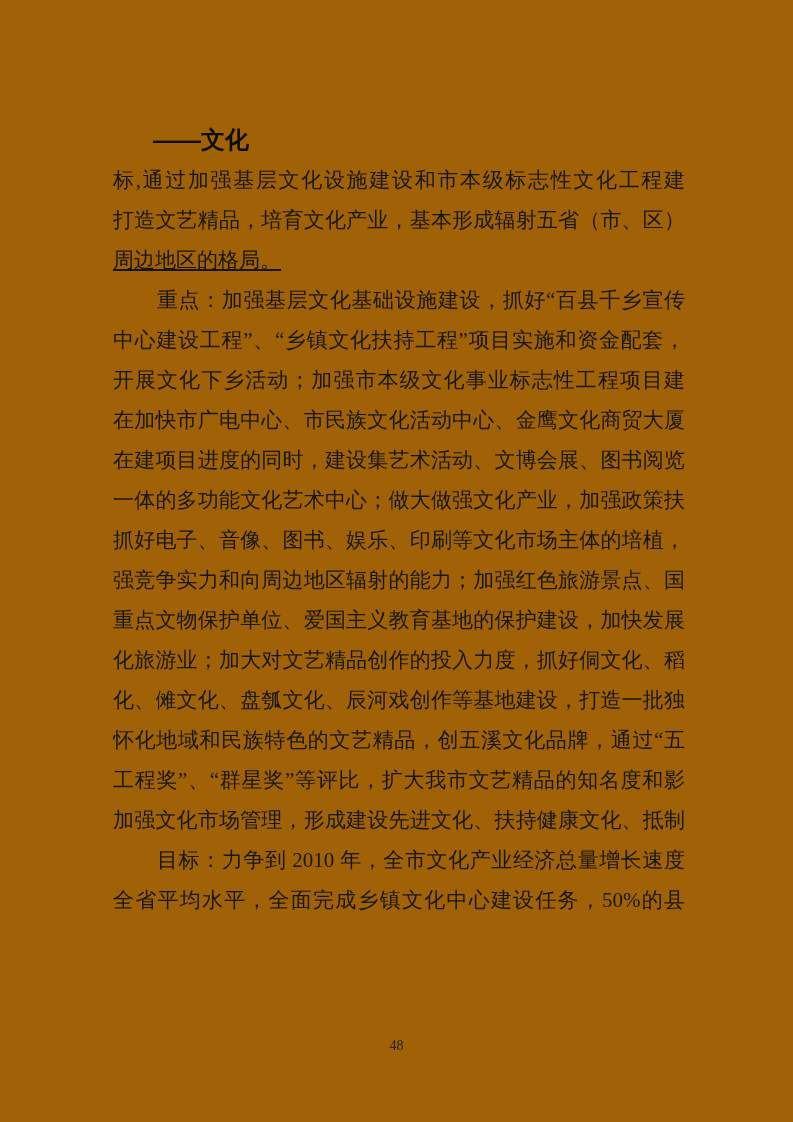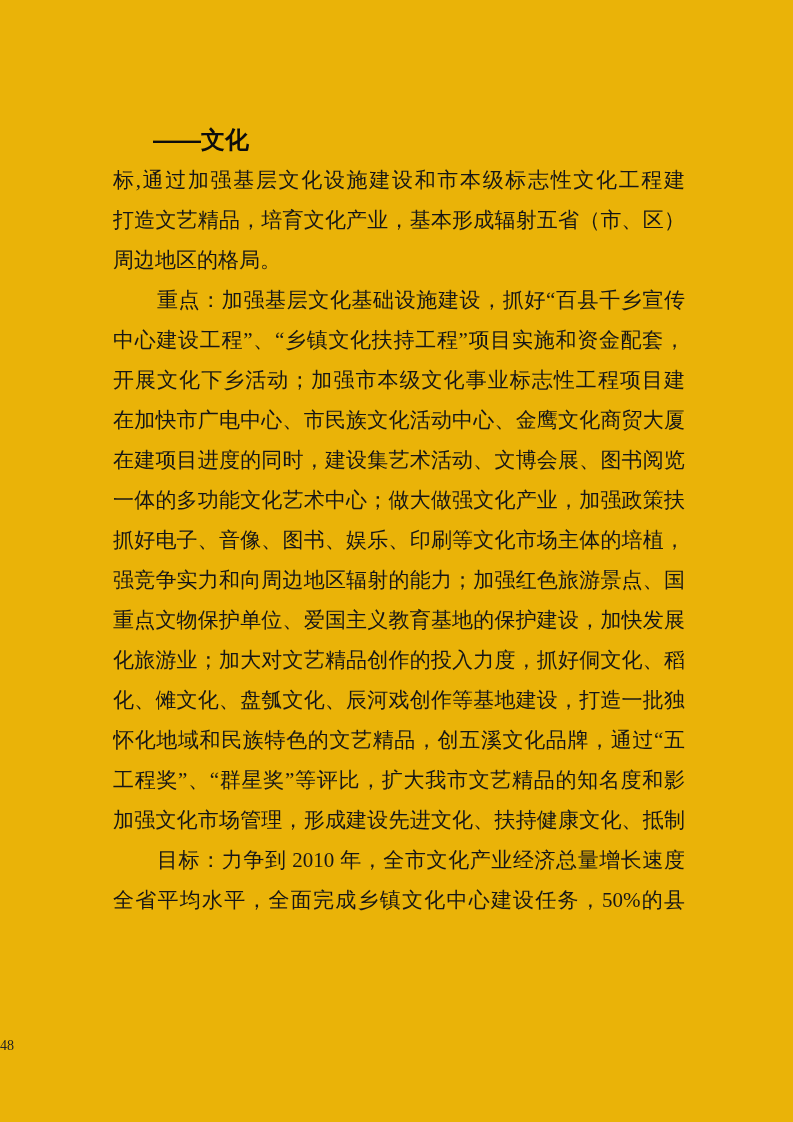--- a/index.html
+++ b/index.html
@@ -11,21 +11,21 @@
     width: 793px;
     height: 1122px;
     position: relative;
     font-family: "Liberation Serif", "DejaVu Serif", serif;
     color: #161616;
     overflow: hidden;
   }
   .page {
     position: absolute;
     inset: 0;
-    background: #eab308;
+    background: #a16207;
   }
   .content {
     position: absolute;
     left: 113px;
     top: 120px;
     width: 572px;
   }
   .heading {
     height: 40px;
     line-height: 40px;
@@ -45,29 +45,30 @@
     overflow: hidden;
     white-space: normal;
     color: #161616;
   }
   .line.indent {
     padding-left: 44px;
   }
   .line.end {
     text-align: right;
     text-align-last: left;
+    text-decoration: underline;
   }
   .page-number {
     position: absolute;
     top: 1034px;
     left: 0;
     width: 100%;
     height: 24px;
     line-height: 24px;
-    text-align: left;
+    text-align: center;
     font-size: 14px;
     color: #222222;
   }
 </style>
 </head>
 <body>
 
 <div class="page">
   <div class="content">
 

